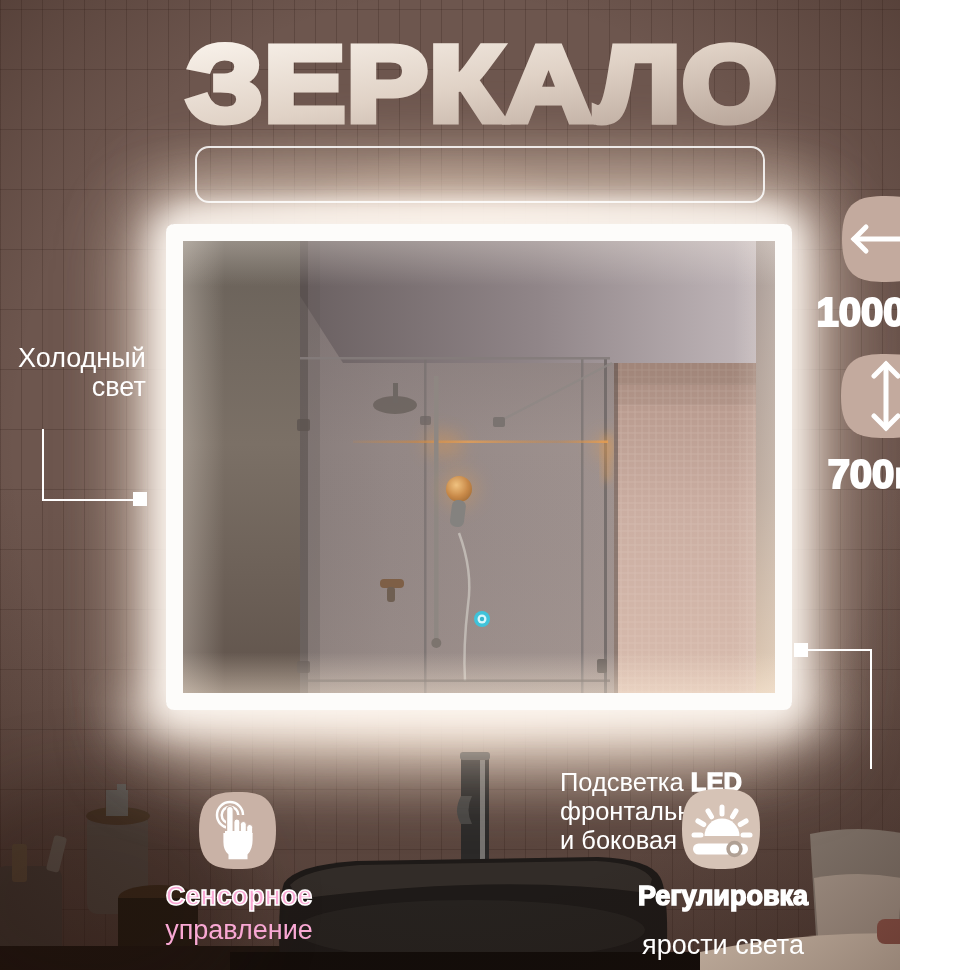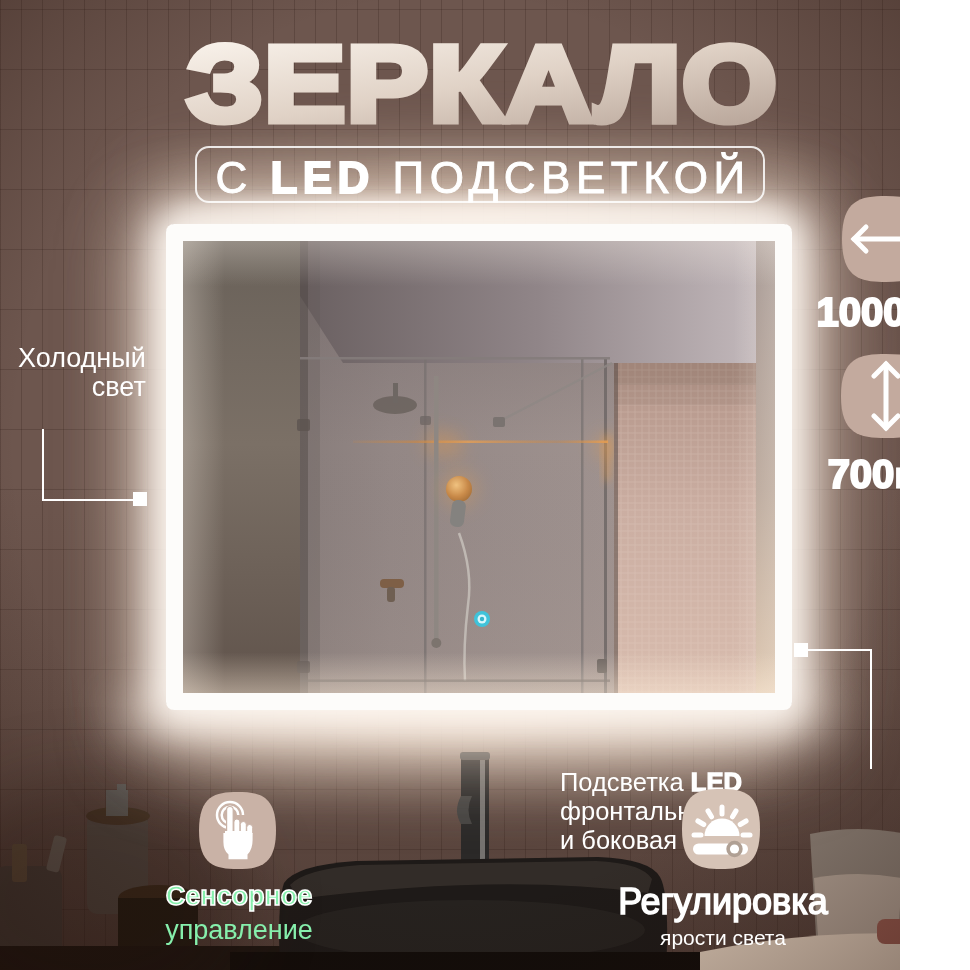--- a/index.html
+++ b/index.html
@@ -213,21 +213,20 @@
         <stop offset="0" stop-color="#fbf5ee"></stop>
           <stop offset="0.5" stop-color="#e0d2c6"></stop>
         <stop offset="1" stop-color="#b3a094"></stop>
       </linearGradient>
     </defs>
     <text x="423" y="121" text-anchor="middle" font-family="Liberation Sans, sans-serif" font-size="107" font-weight="bold" fill="url(#tg)" stroke="url(#tg)" stroke-width="7" style="paint-order:stroke" letter-spacing="1" transform="scale(1.14,1)">ЗЕРКАЛО</text>
   </svg>
 
   <div class="abs" style="left:195px;top:146px;width:566px;height:53px;border:2px solid rgba(255,255,255,0.85);border-radius:14px;"></div>
 
-  <div class="abs" style="left:195px;top:153px;width:576px;text-align:center;font-size:44px;color:#fff;letter-spacing:5.5px;-webkit-text-stroke:0.9px #fff;">С <b style="-webkit-text-stroke:2px #fff;">LED</b> ПОДСВЕТКОЙ</div>
 
   <div class="abs" style="left:18px;top:344px;font-size:27px;line-height:29px;color:#fff;text-align:right;">Холодный<br>свет</div>
 
   <div class="abs" style="left:42px;top:429px;width:2px;height:72px;background:#fff;"></div>
   <div class="abs" style="left:42px;top:499px;width:95px;height:2px;background:#fff;"></div>
   <div class="abs" style="left:133px;top:492px;width:14px;height:14px;background:#fff;"></div>
 
   <svg class="abs" style="left:842px;top:196px" width="88" height="86" viewBox="0 0 88 86">
     <path d="M44 0 C70 0 88 4 88 43 C88 82 70 86 44 86 C18 86 0 82 0 43 C0 4 18 0 44 0 Z" fill="#c3aa9e"></path>
     <g stroke="#fff" stroke-width="5" stroke-linecap="round" fill="none">
@@ -265,21 +264,21 @@
     <g>
       <rect x="27.6" y="14.5" width="6.6" height="30" rx="3.3" fill="#fff" stroke="#c9b2a6" stroke-width="1.2"></rect>
       <rect x="34.9" y="27" width="6" height="16" rx="3" fill="#fff" stroke="#c9b2a6" stroke-width="1"></rect>
       <rect x="41.3" y="29.5" width="6" height="14" rx="3" fill="#fff" stroke="#c9b2a6" stroke-width="1"></rect>
       <rect x="47.7" y="32.5" width="6" height="12" rx="3" fill="#fff" stroke="#c9b2a6" stroke-width="1"></rect>
       <path d="M24.4 41 L24.4 50 Q24.4 58.5 29.5 62.5 L29.5 67.2 L48.5 67.2 L48.5 62.5 Q53.6 57.5 53.6 48 L53.6 41 Z" fill="#fff"></path>
       <rect x="26" y="39" width="26" height="5" fill="#fff"></rect>
     </g>
   </svg>
 
-  <div class="abs" style="left:90px;top:881px;width:298px;text-align:center;color:#86efac;">
+  <div class="abs" style="left:90px;top:881px;width:298px;text-align:center;color:#f9a8d4;">
     <div style="font-size:27px;font-weight:bold;-webkit-text-stroke:1.5px #fff;">Сенсорное</div>
     <div style="font-size:27px;margin-top:3px;">управление</div>
   </div>
 
   <svg class="abs" style="left:682px;top:789px" width="78" height="80" viewBox="0 0 78 80">
     <path d="M39 0 C62 0 78 4 78 40 C78 76 62 80 39 80 C16 80 0 76 0 40 C0 4 16 0 39 0 Z" fill="#d6c3b6"></path>
     <g stroke="#fff" stroke-width="5" stroke-linecap="round">
       <line x1="19" y1="46" x2="12" y2="46"></line>
       <line x1="21.8" y1="35.5" x2="15.9" y2="32"></line>
       <line x1="29.5" y1="27.8" x2="26" y2="21.9"></line>
@@ -288,17 +287,17 @@
       <line x1="58.2" y1="35.5" x2="64.1" y2="32"></line>
       <line x1="61" y1="46" x2="68" y2="46"></line>
     </g>
     <path d="M22.5 47 a17.5 17.5 0 0 1 35 0 z" fill="#fff"></path>
     <rect x="11" y="54.5" width="55" height="11" rx="5.5" fill="#fff"></rect>
     <circle cx="52.5" cy="60" r="8.2" fill="#b0a094"></circle>
     <circle cx="52.5" cy="60" r="4.6" fill="#fff"></circle>
   </svg>
 
   <div class="abs" style="left:574px;top:881px;width:298px;text-align:center;color:#fff;">
-    <div style="font-size:36px;font-weight:normal;-webkit-text-stroke:1.5px #fff;">Регулировка</div>
-    <div style="font-size:21px;margin-top:3px;text-align:center;">ярости света</div>
+    <div style="font-size:27px;font-weight:bold;-webkit-text-stroke:1.5px #fff;">Регулировка</div>
+    <div style="font-size:27px;margin-top:18px;text-align:center;">ярости света</div>
   </div>
 
 </div>
 
 </body></html>

